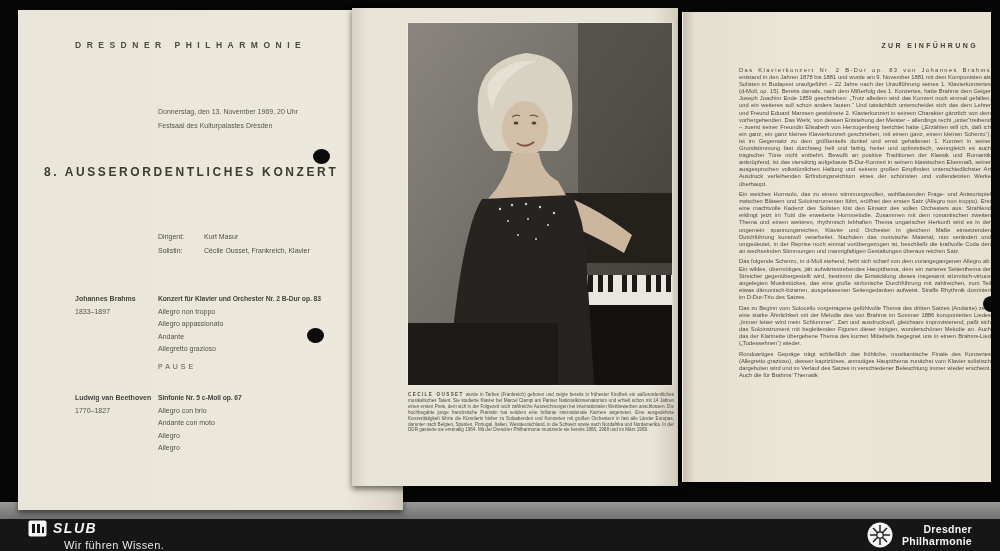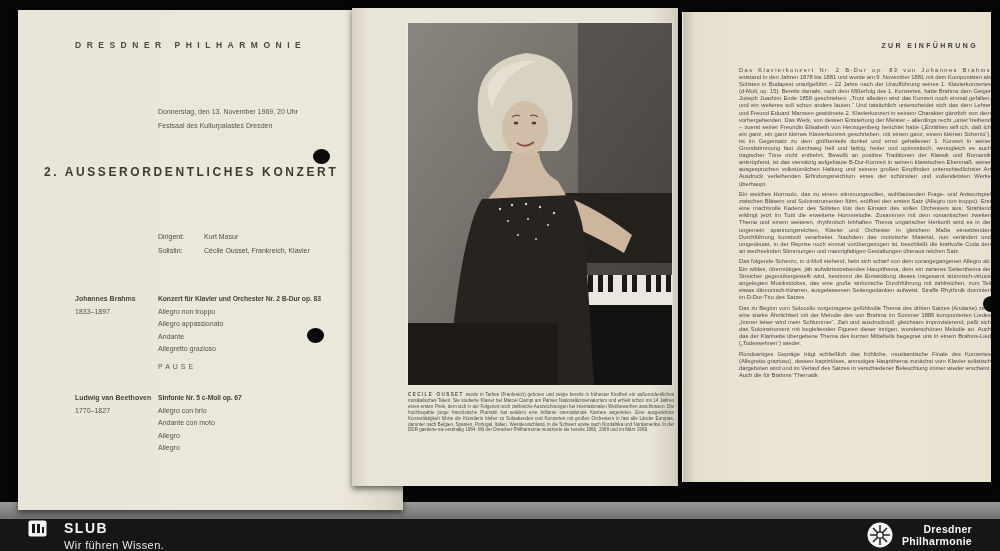--- a/index.html
+++ b/index.html
@@ -65,40 +65,40 @@
   .rp-body{position:absolute;left:56px;top:55px;width:252px;font-size:5.8px;line-height:7.1px;
     text-align:justify;color:#4b4a41;}
   .rp-body p{margin:0 0 3.5px 0;}
   .p1-lead{letter-spacing:1.4px;}
 
   
   .footer{position:absolute;left:0;bottom:0;width:1000px;height:32px;background:#161616;z-index:4;
     display:flex;align-items:center;justify-content:space-between;
     padding:0 28px;box-sizing:border-box;color:#f5f5f5;}
   .slub-block{display:flex;flex-direction:column;justify-content:center;}
-  .slub-top{display:flex;align-items:center;gap:17px;}
+  .slub-top{display:flex;align-items:center;gap:6px;font-style:italic;}
   .slub-name{font-size:14px;font-weight:bold;letter-spacing:1.5px;line-height:14px;}
   .slub-claim{font-size:11px;margin-top:2px;letter-spacing:.4px;color:#e8e8e8;margin-left:36px;}
   .dp-block{display:flex;align-items:center;gap:9px;text-align:right;}
   .dp-text{font-size:10.5px;line-height:12px;font-weight:bold;letter-spacing:.3px;}
 </style>
 </head>
 <body>
 
 <div class="scene">
 
   <div class="bed-strip"></div>
 
   <div class="page page-left">
     <div class="lp-header">DRESDNER PHILHARMONIE</div>
     <div class="lp-datetime">
       <div>Donnerstag, den 13. November 1969, 20 Uhr</div>
       <div>Festsaal des Kulturpalastes Dresden</div>
     </div>
-    <div class="lp-title">2. AUSSERORDENTLICHES KONZERT</div>
+    <div class="lp-title">8. AUSSERORDENTLICHES KONZERT</div>
     <div class="lp-credits">
       <div class="cred-row">
         <span class="cred-label">Dirigent:</span>
         <span class="cred-value">Kurt Masur</span>
       </div>
       <div class="cred-row">
         <span class="cred-label">Solistin:</span>
         <span class="cred-value">Cécile Ousset, Frankreich, Klavier</span>
       </div>
     </div>

